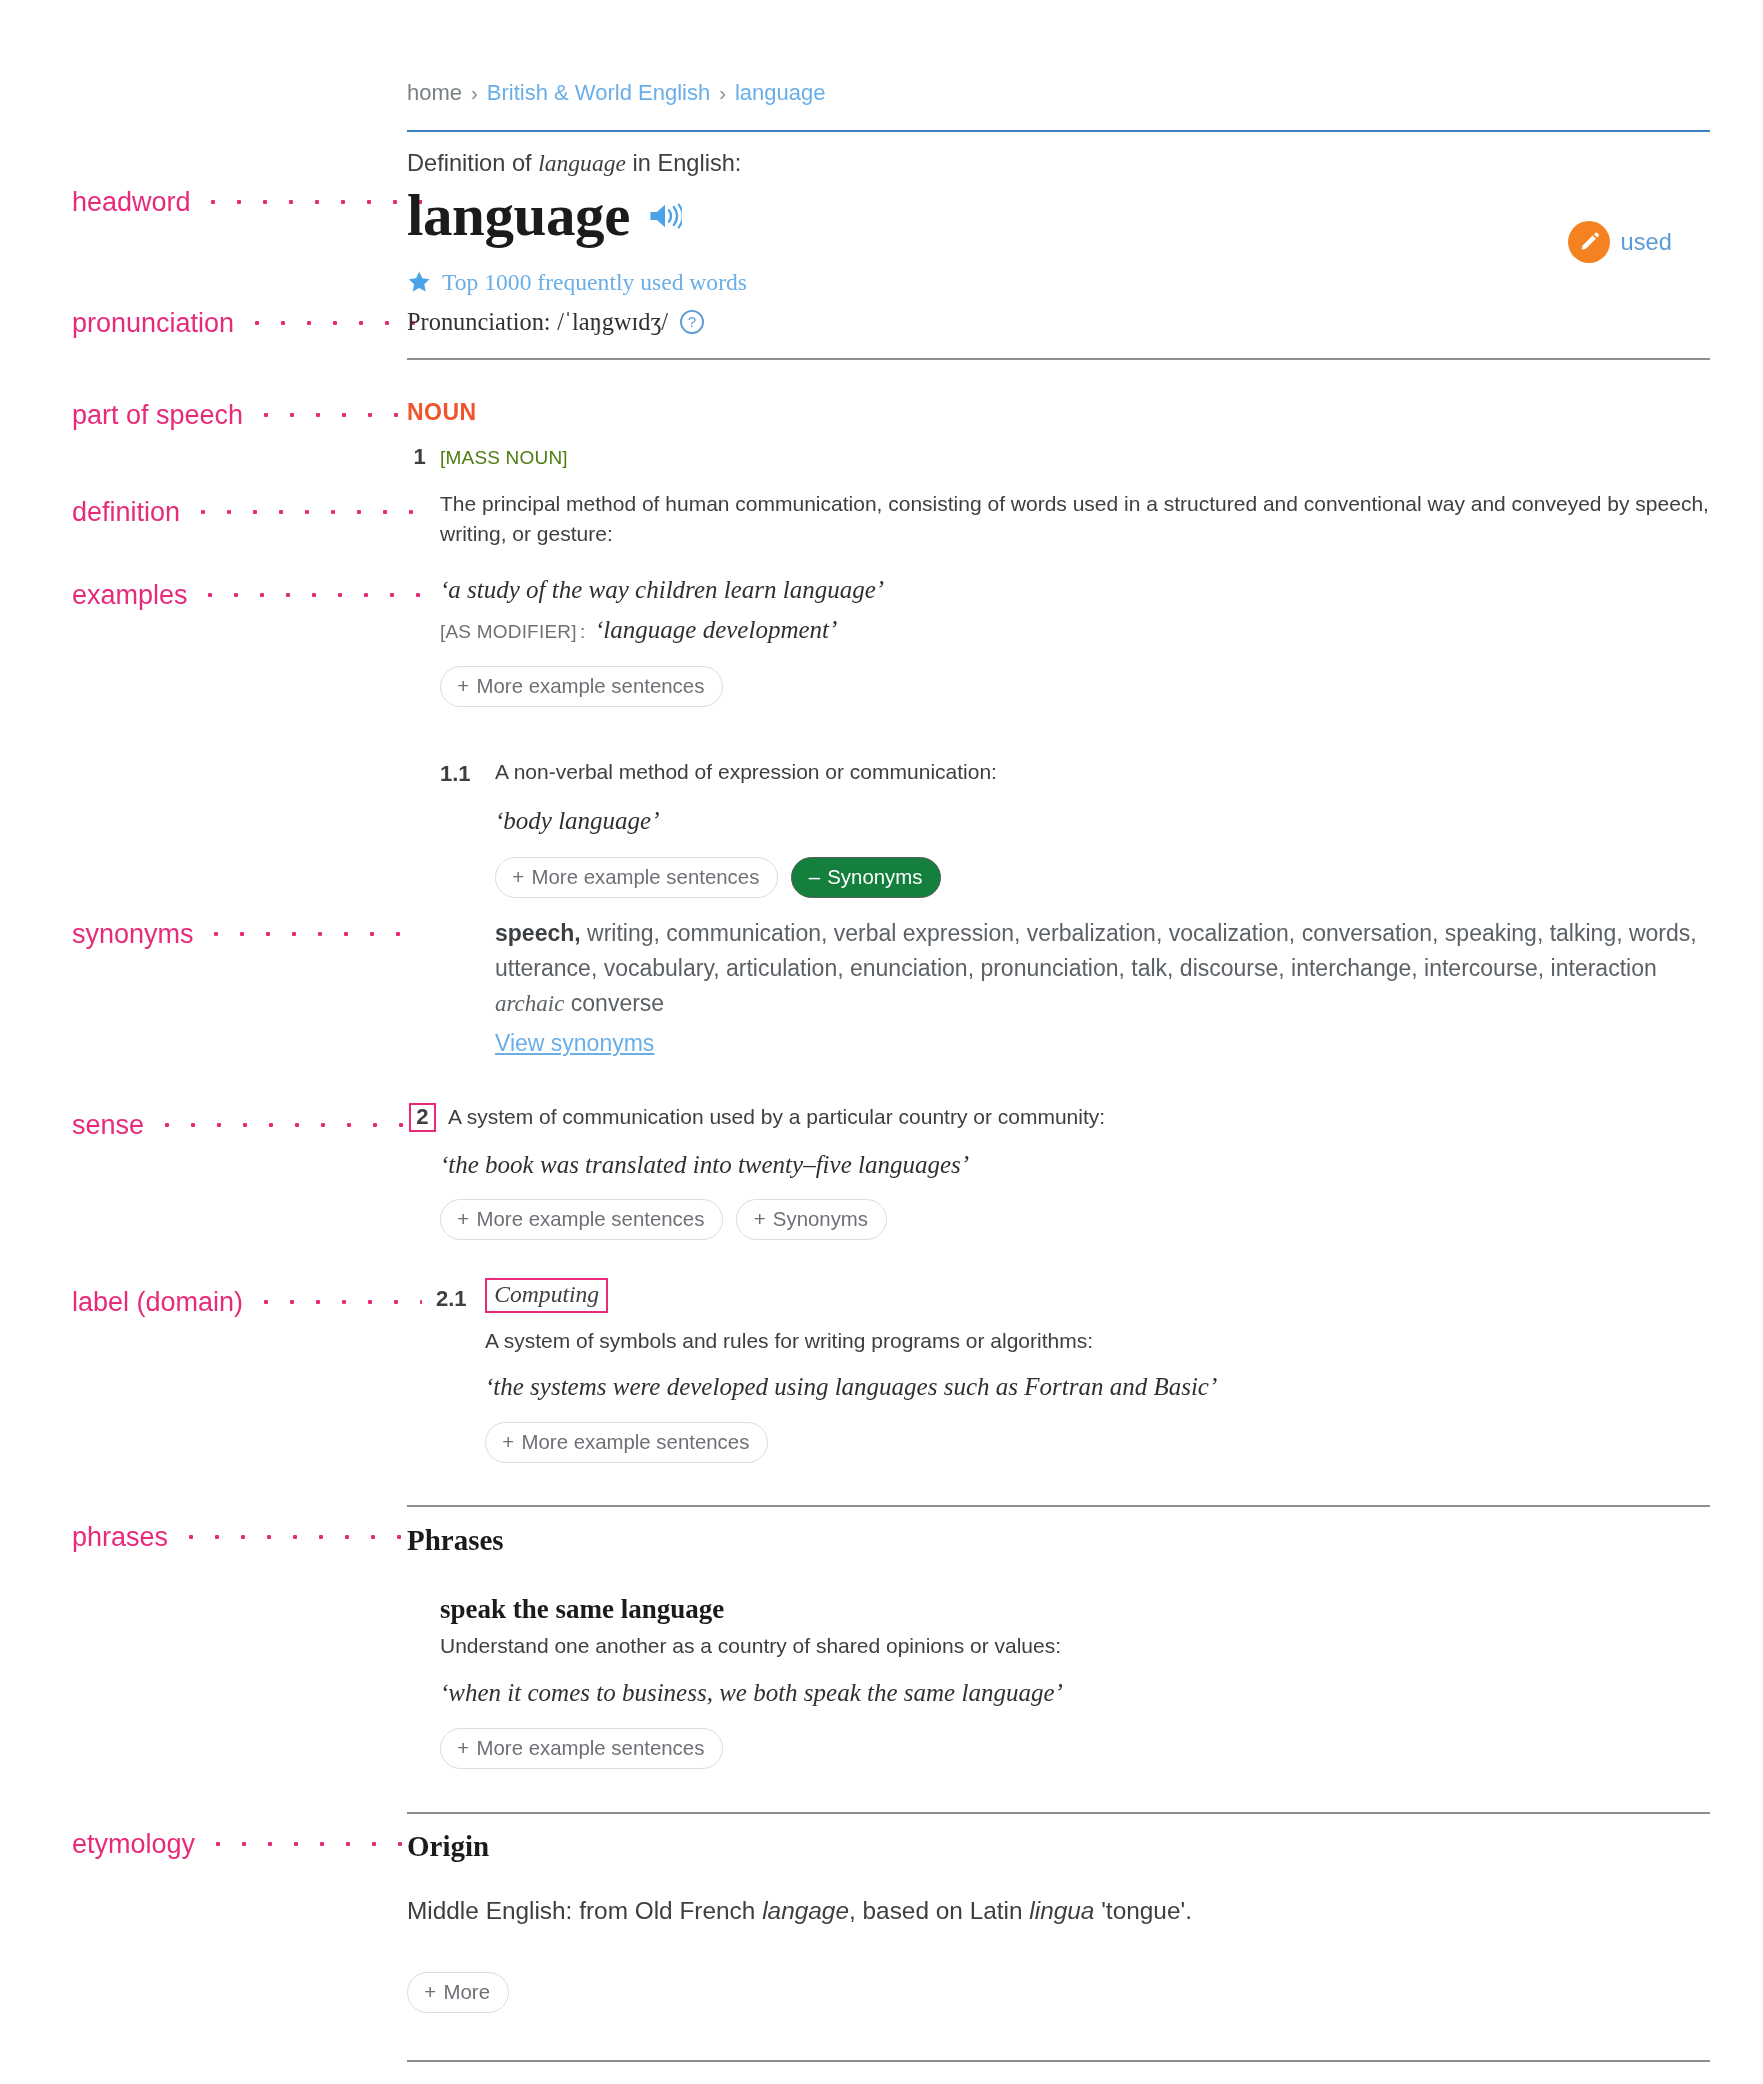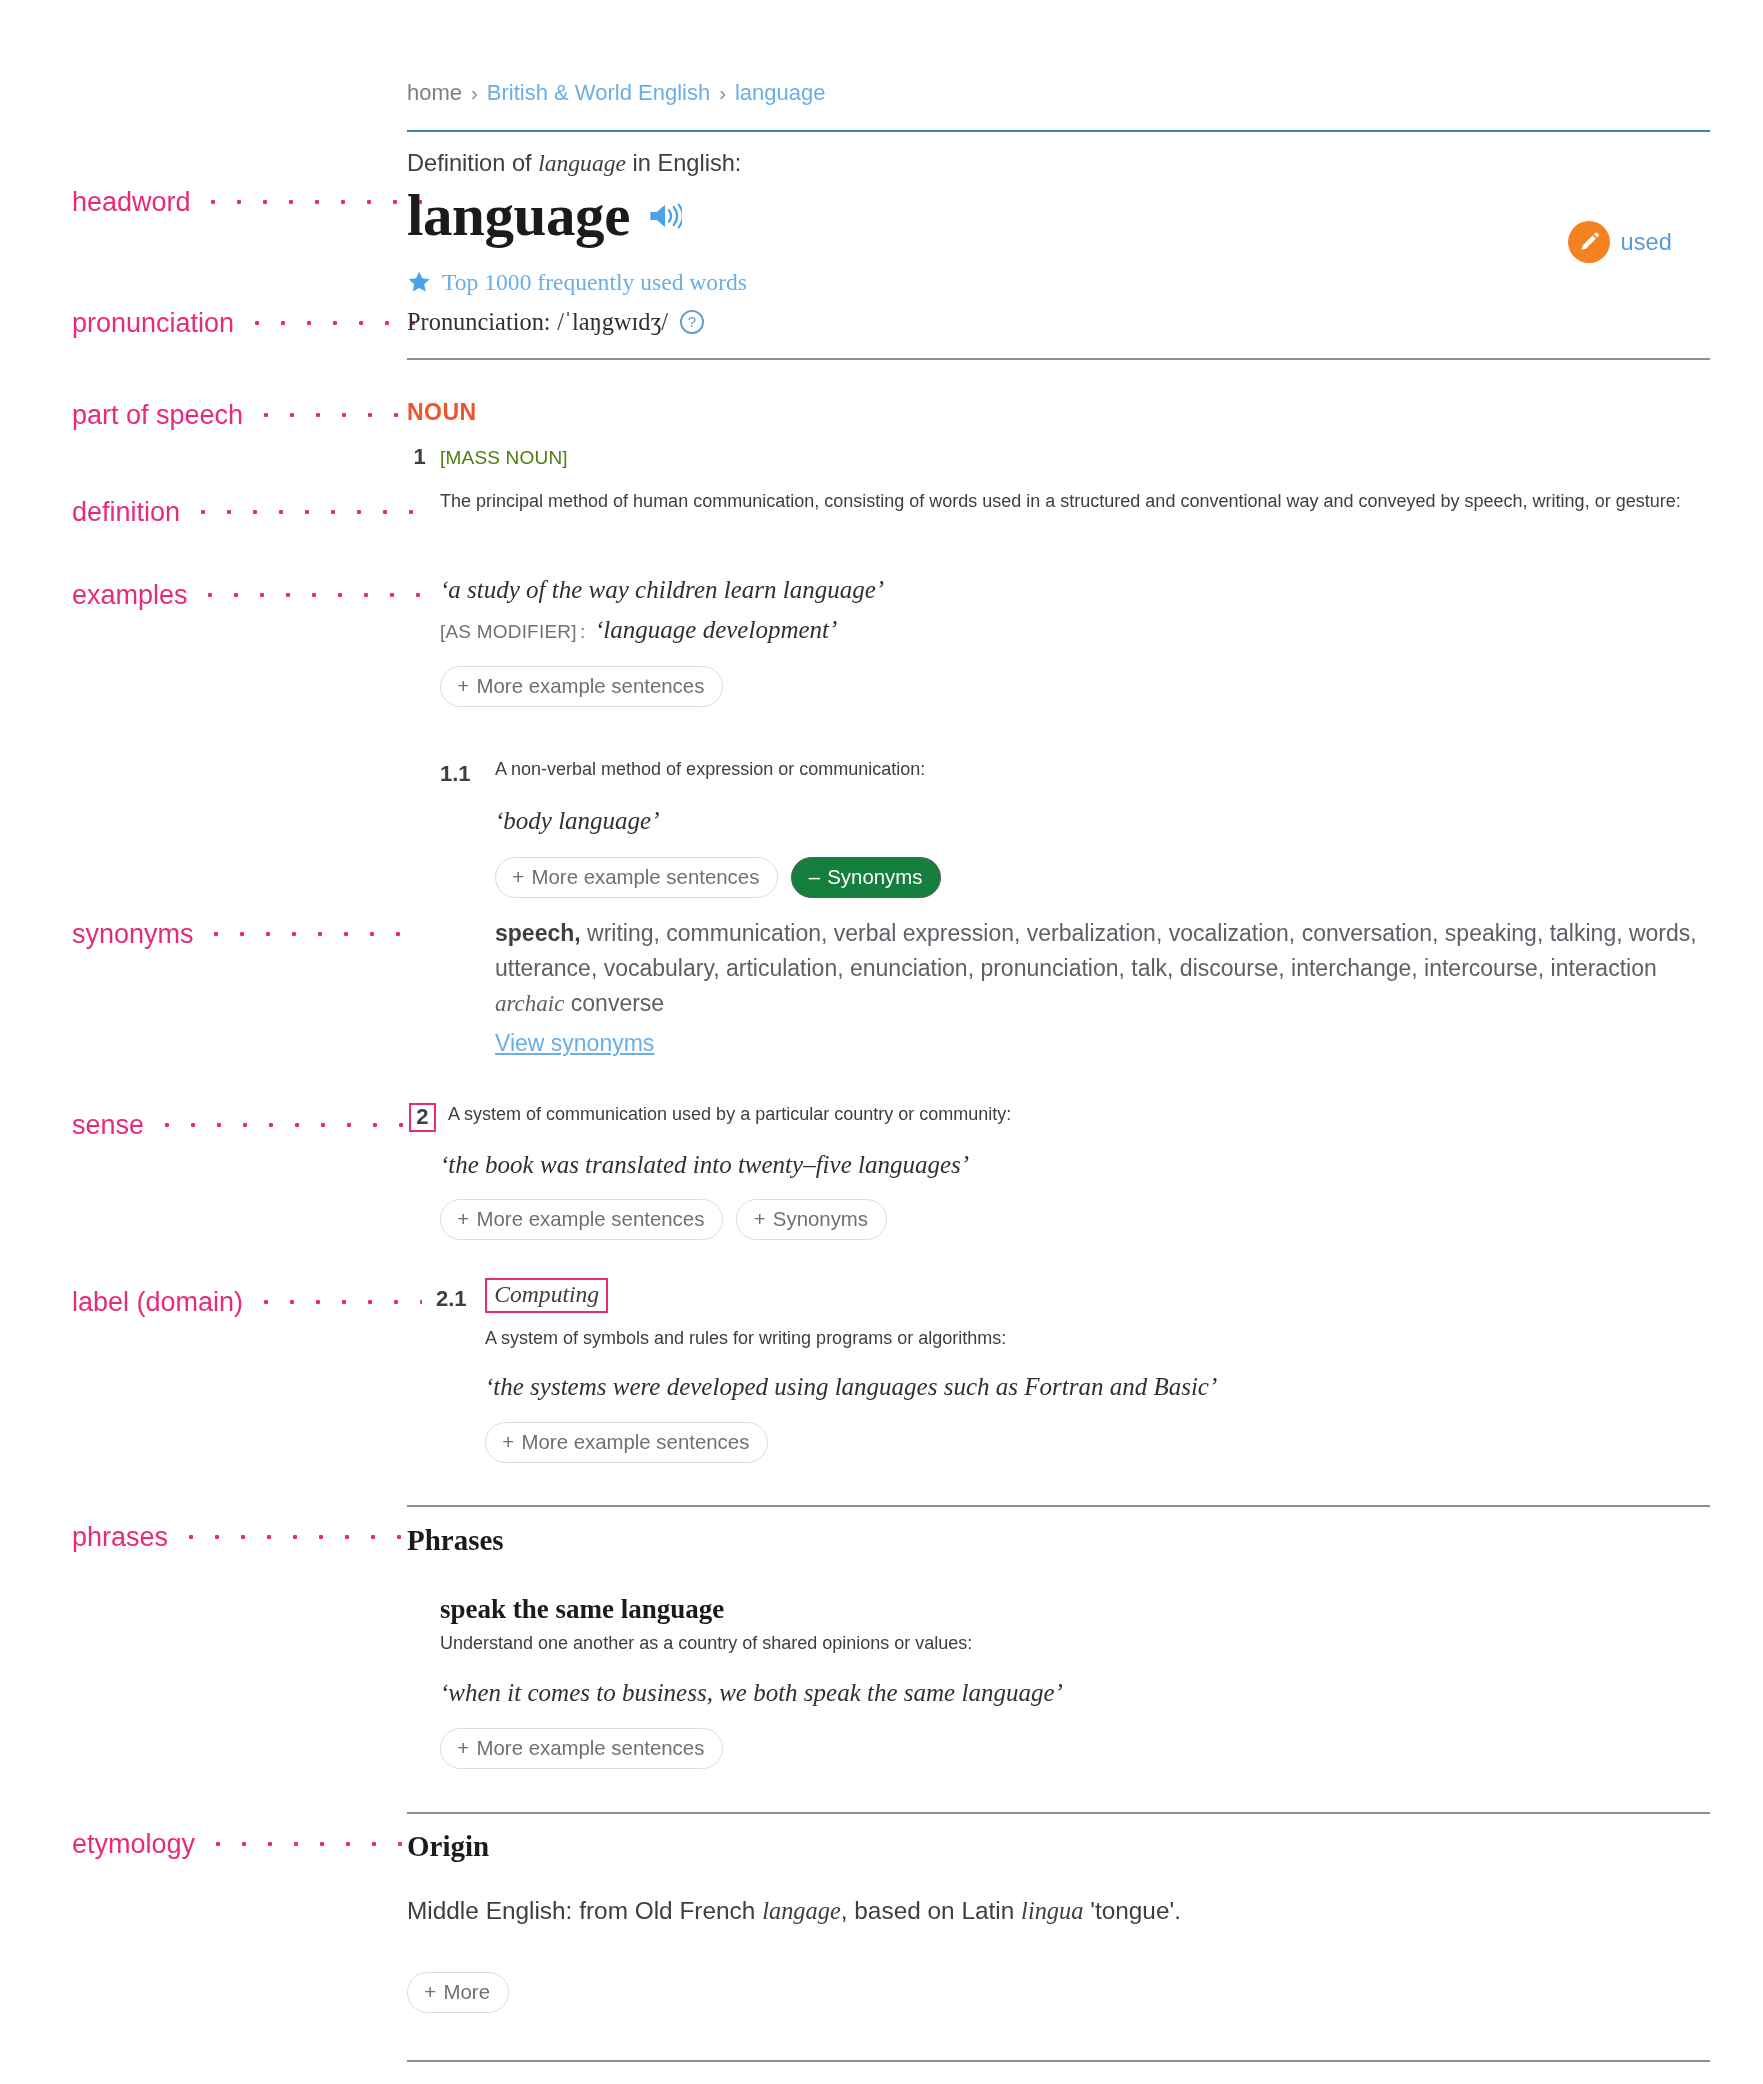--- a/index.html
+++ b/index.html
@@ -162,21 +162,21 @@
     line-height: 1;
   }
   .grammar {
     position: absolute;
     font-size: 19px;
     letter-spacing: 0.2px;
     color: #4d7c0f;
   }
   .deftext {
     position: absolute;
-    font-size: 18px;
+    font-size: 21px;
     line-height: 1.42;
     color: #3c4043;
   }
   .example {
     position: absolute;
     font-family: "Liberation Serif", serif;
     font-style: italic;
     font-size: 25px;
     color: #2e3033;
   }
@@ -258,21 +258,21 @@
     font-family: "Liberation Serif", serif;
     font-size: 27px;
     font-weight: 700;
     color: #1b1b1b;
   }
   .origin-text {
     position: absolute;
     font-size: 24.4px;
     color: #3c4043;
   }
-  .origin-text i { font-family: Liberation Serif, serif; font-style: italic; }
+  .origin-text i { font-family: Liberation Sans, sans-serif; font-style: italic; }
 </style>
 </head>
 <body>
 
 <div class="page">
 
   <div id="annot-layer">
       <div class="annot" style="top: 184px;">
         <span class="atext">headword</span>
         <span class="leader"></span>

